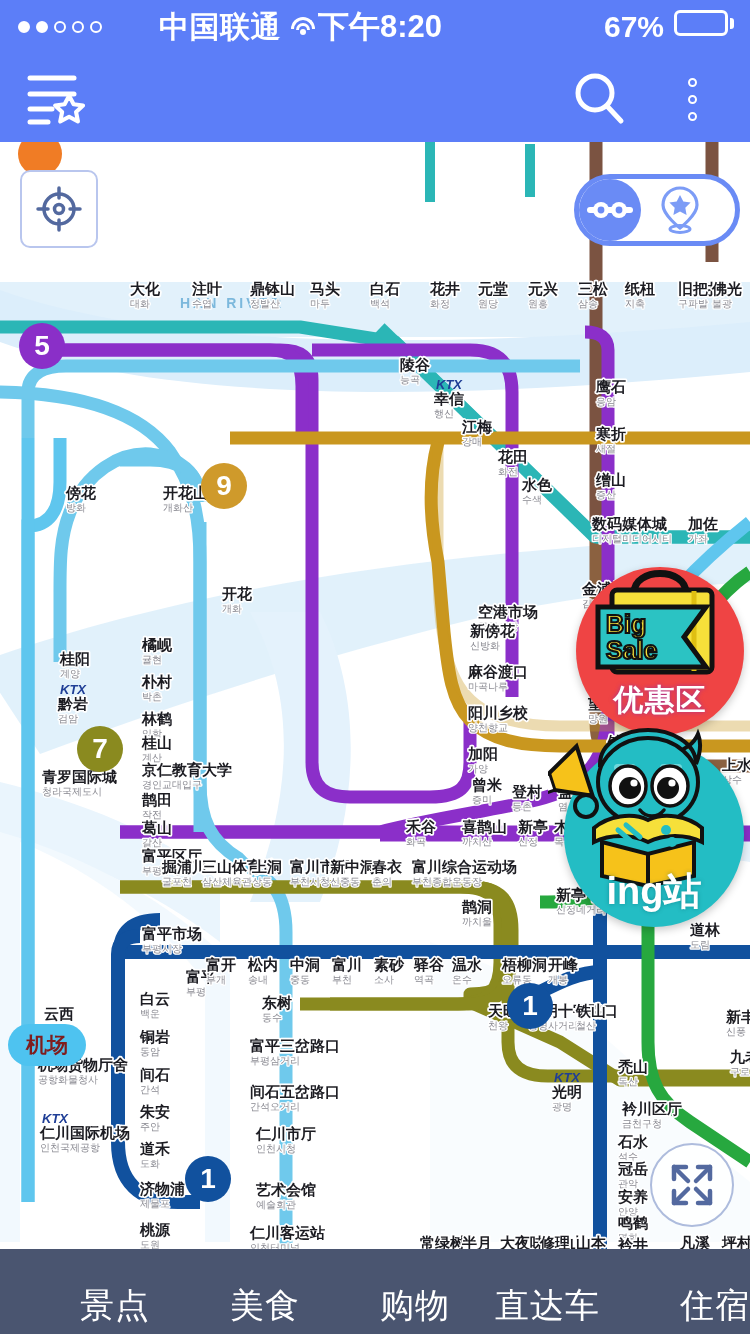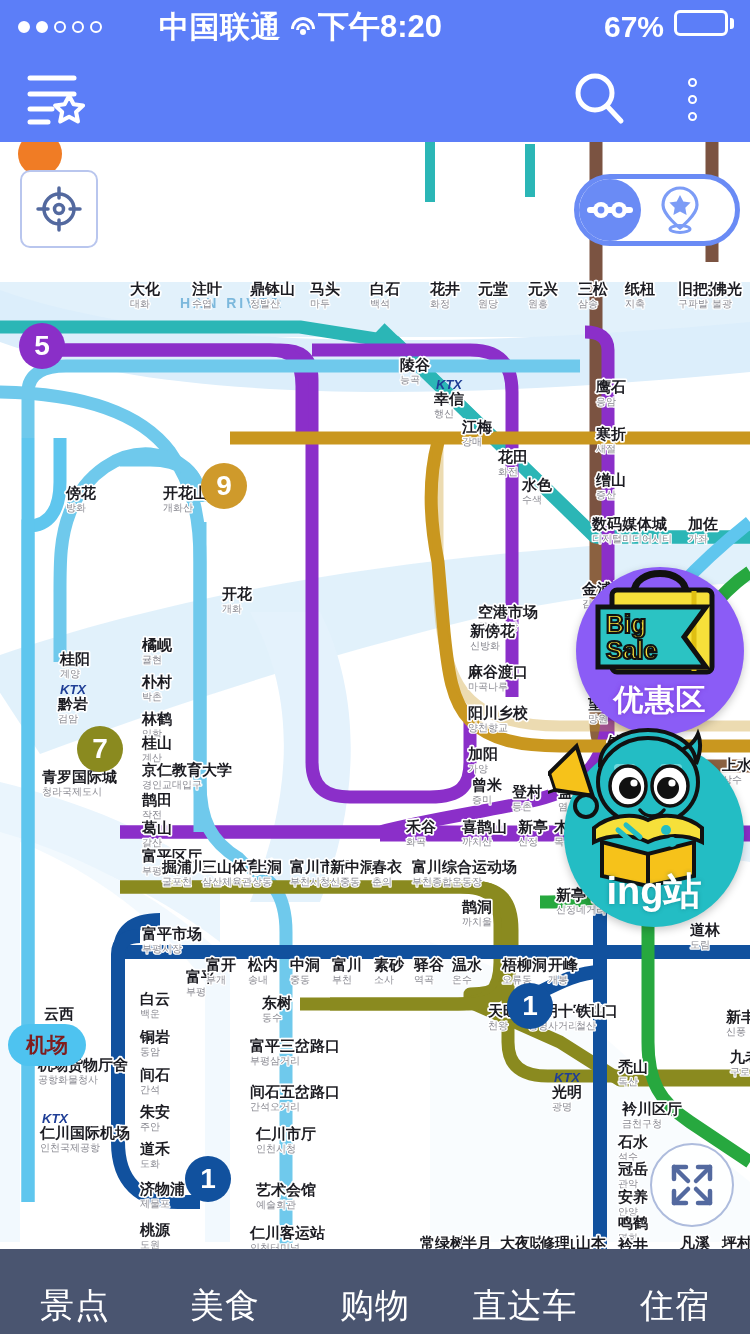--- a/index.html
+++ b/index.html
@@ -72,21 +72,21 @@
 
   #fullscreen-btn{
     position:absolute; right:16px; bottom:22px; width:84px; height:84px;
     border:2px solid #aebcdd; border-radius:50%; background:rgba(255,255,255,.85);
     display:flex; align-items:center; justify-content:center; cursor:pointer;
   }
 
   
   #promo-sale{
     position:absolute; right:6px; top:425px; width:168px; height:168px;
-    border-radius:50%; background:#8b5cf6; cursor:pointer;
+    border-radius:50%; background:#ef4444; cursor:pointer;
     box-shadow:0 3px 9px rgba(0,0,0,.22);
   }
   #promo-sale .lbl{
     position:absolute; left:0; bottom:14px; width:100%; text-align:center;
     color:#fff; font-size:30px; font-weight:800; letter-spacing:1px;
     text-shadow:0 0 4px rgba(120,40,200,.6);
   }
   #promo-ing{
     position:absolute; right:6px; top:600px; width:180px; height:185px;
     border-radius:50%; background:#23BDC4; cursor:pointer;
@@ -103,21 +103,21 @@
     font-size:21px; font-weight:700; display:flex;
     align-items:center; justify-content:center;
   }
 
   
   #bottom-nav{
     position:absolute; left:0; bottom:0; width:750px; height:85px;
     background:#4A5570; display:flex; align-items:center;
   }
   #bottom-nav .nav-item{
-    flex:1; text-align:center; color:#fff; font-size:34px;
+    flex:1; text-align:right; color:#fff; font-size:34px;
     letter-spacing:1px; cursor:pointer;margin-top:28px;
   }
 </style>
 </head>
 <body>
 
 <div id="status-bar">
   <div class="sb-left">
     <div class="dots">
       <i class="on"></i>

